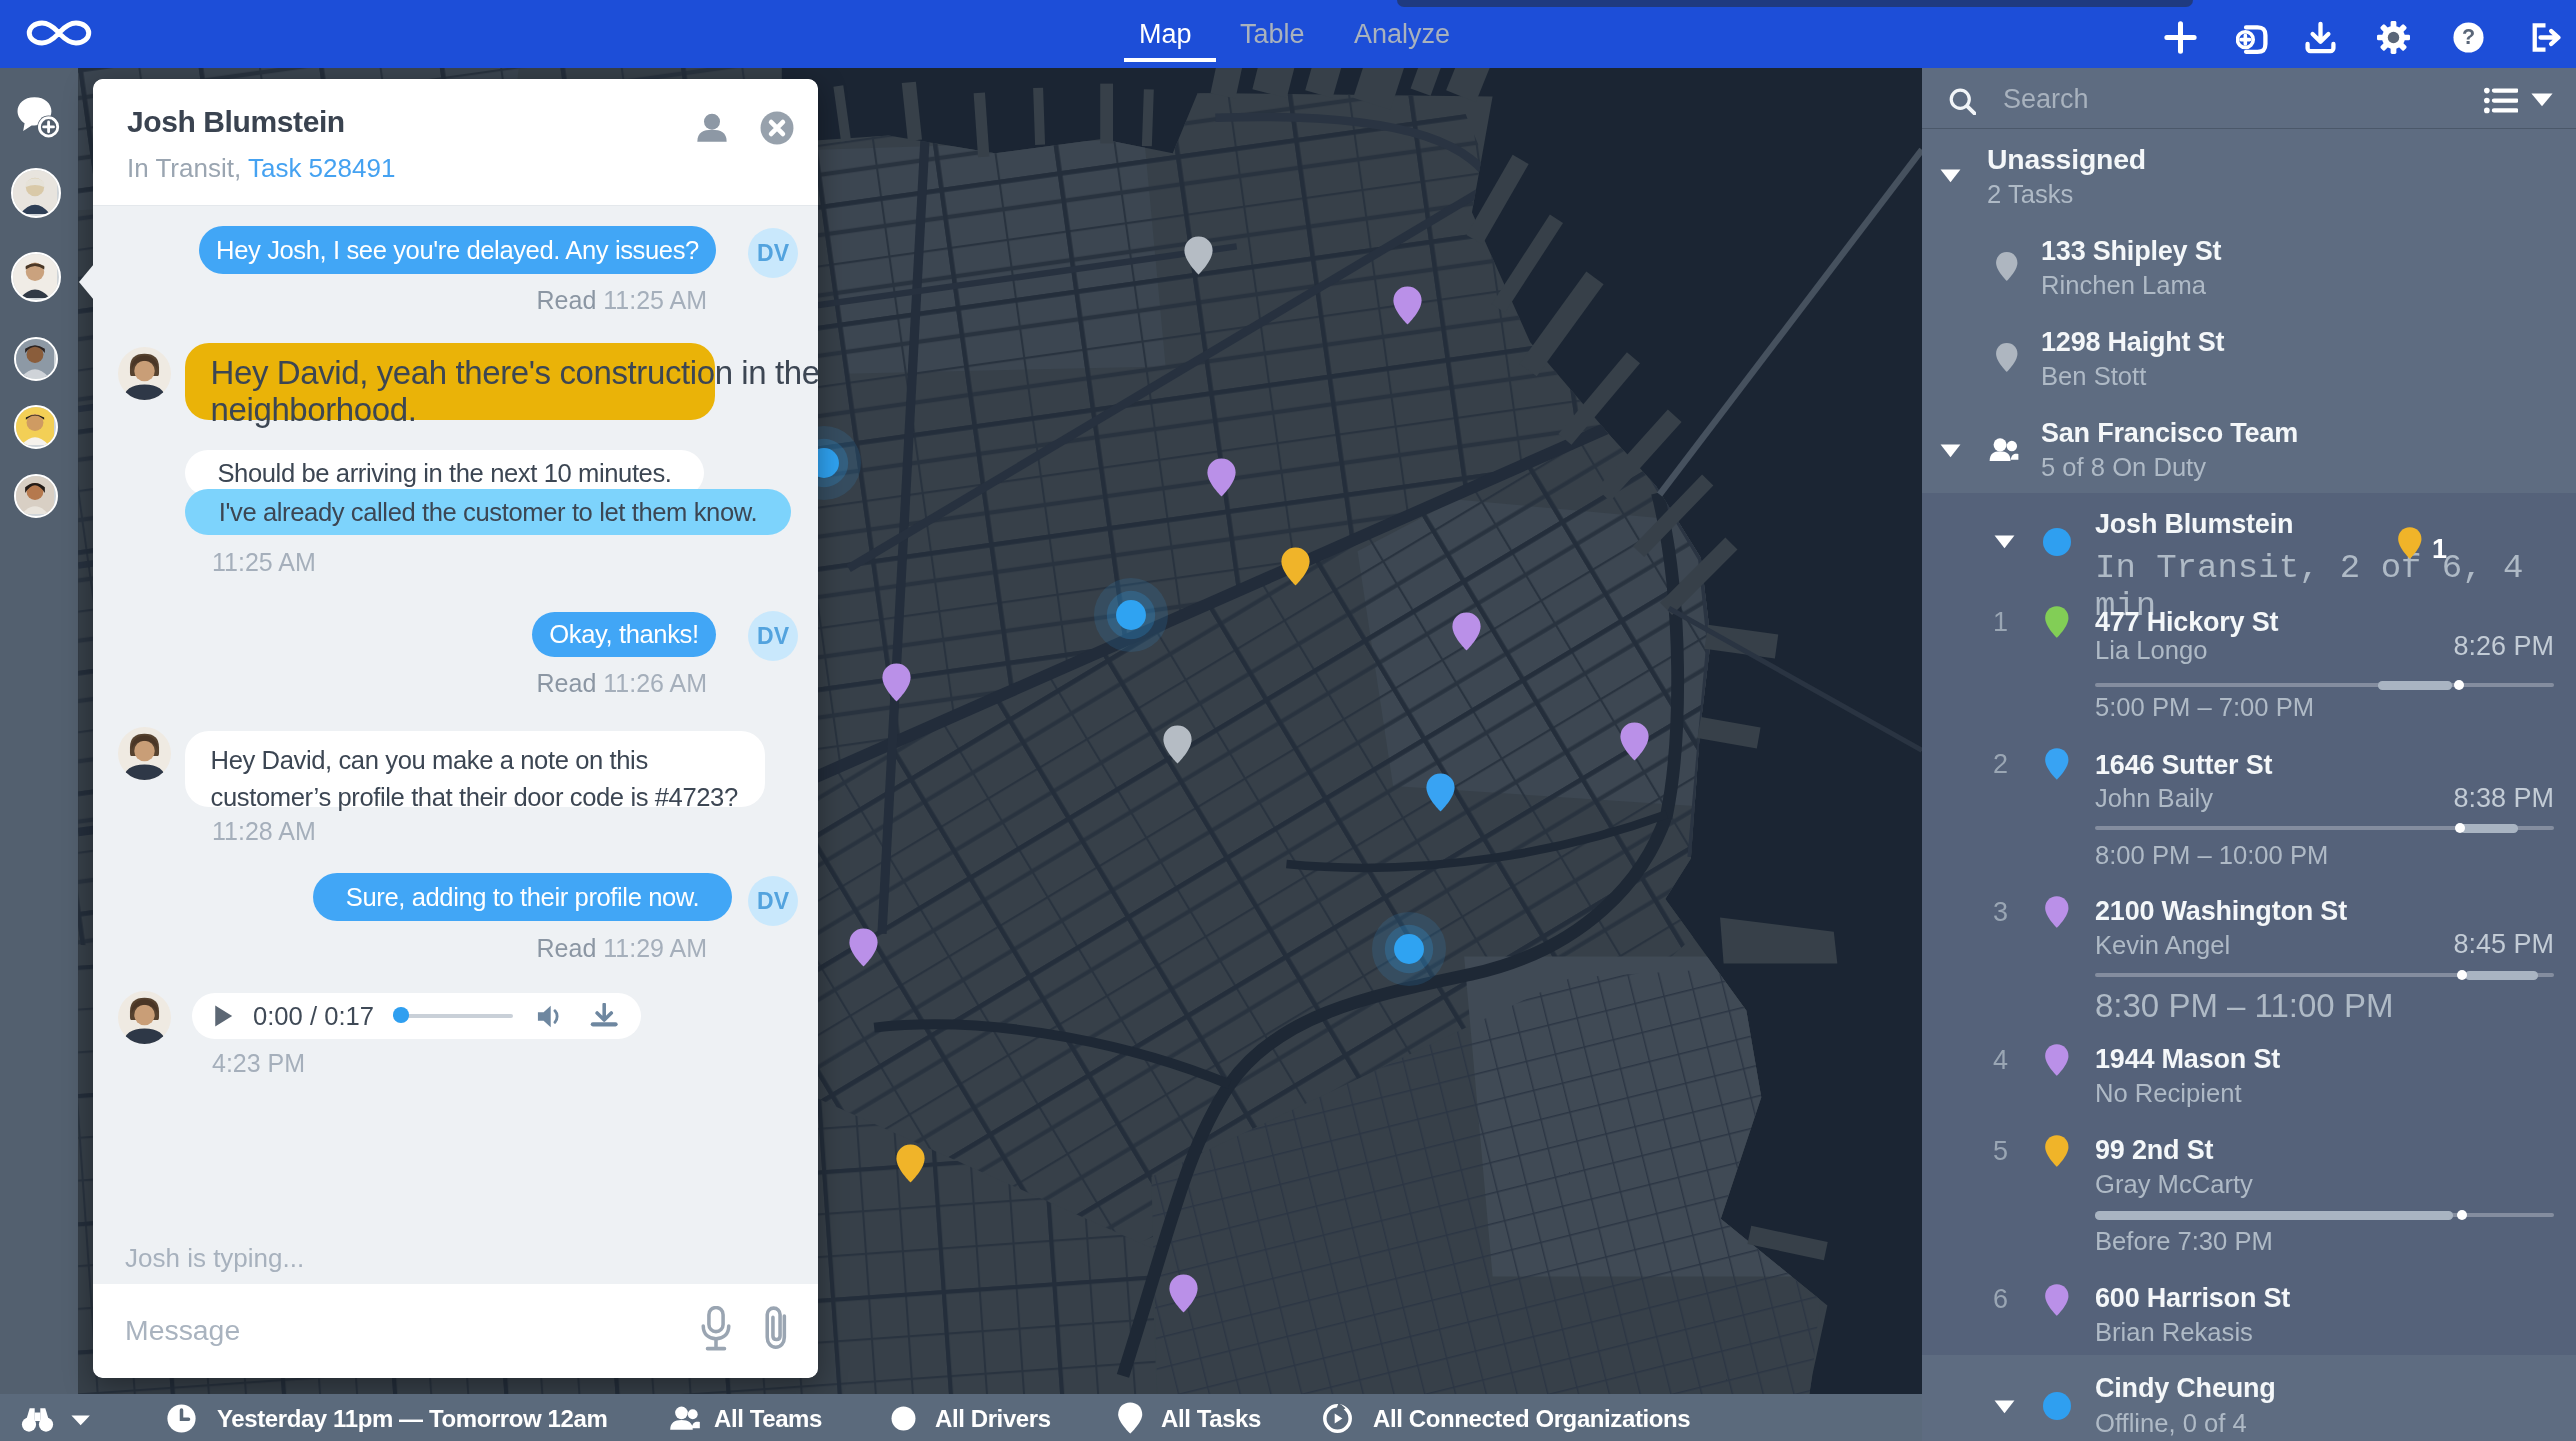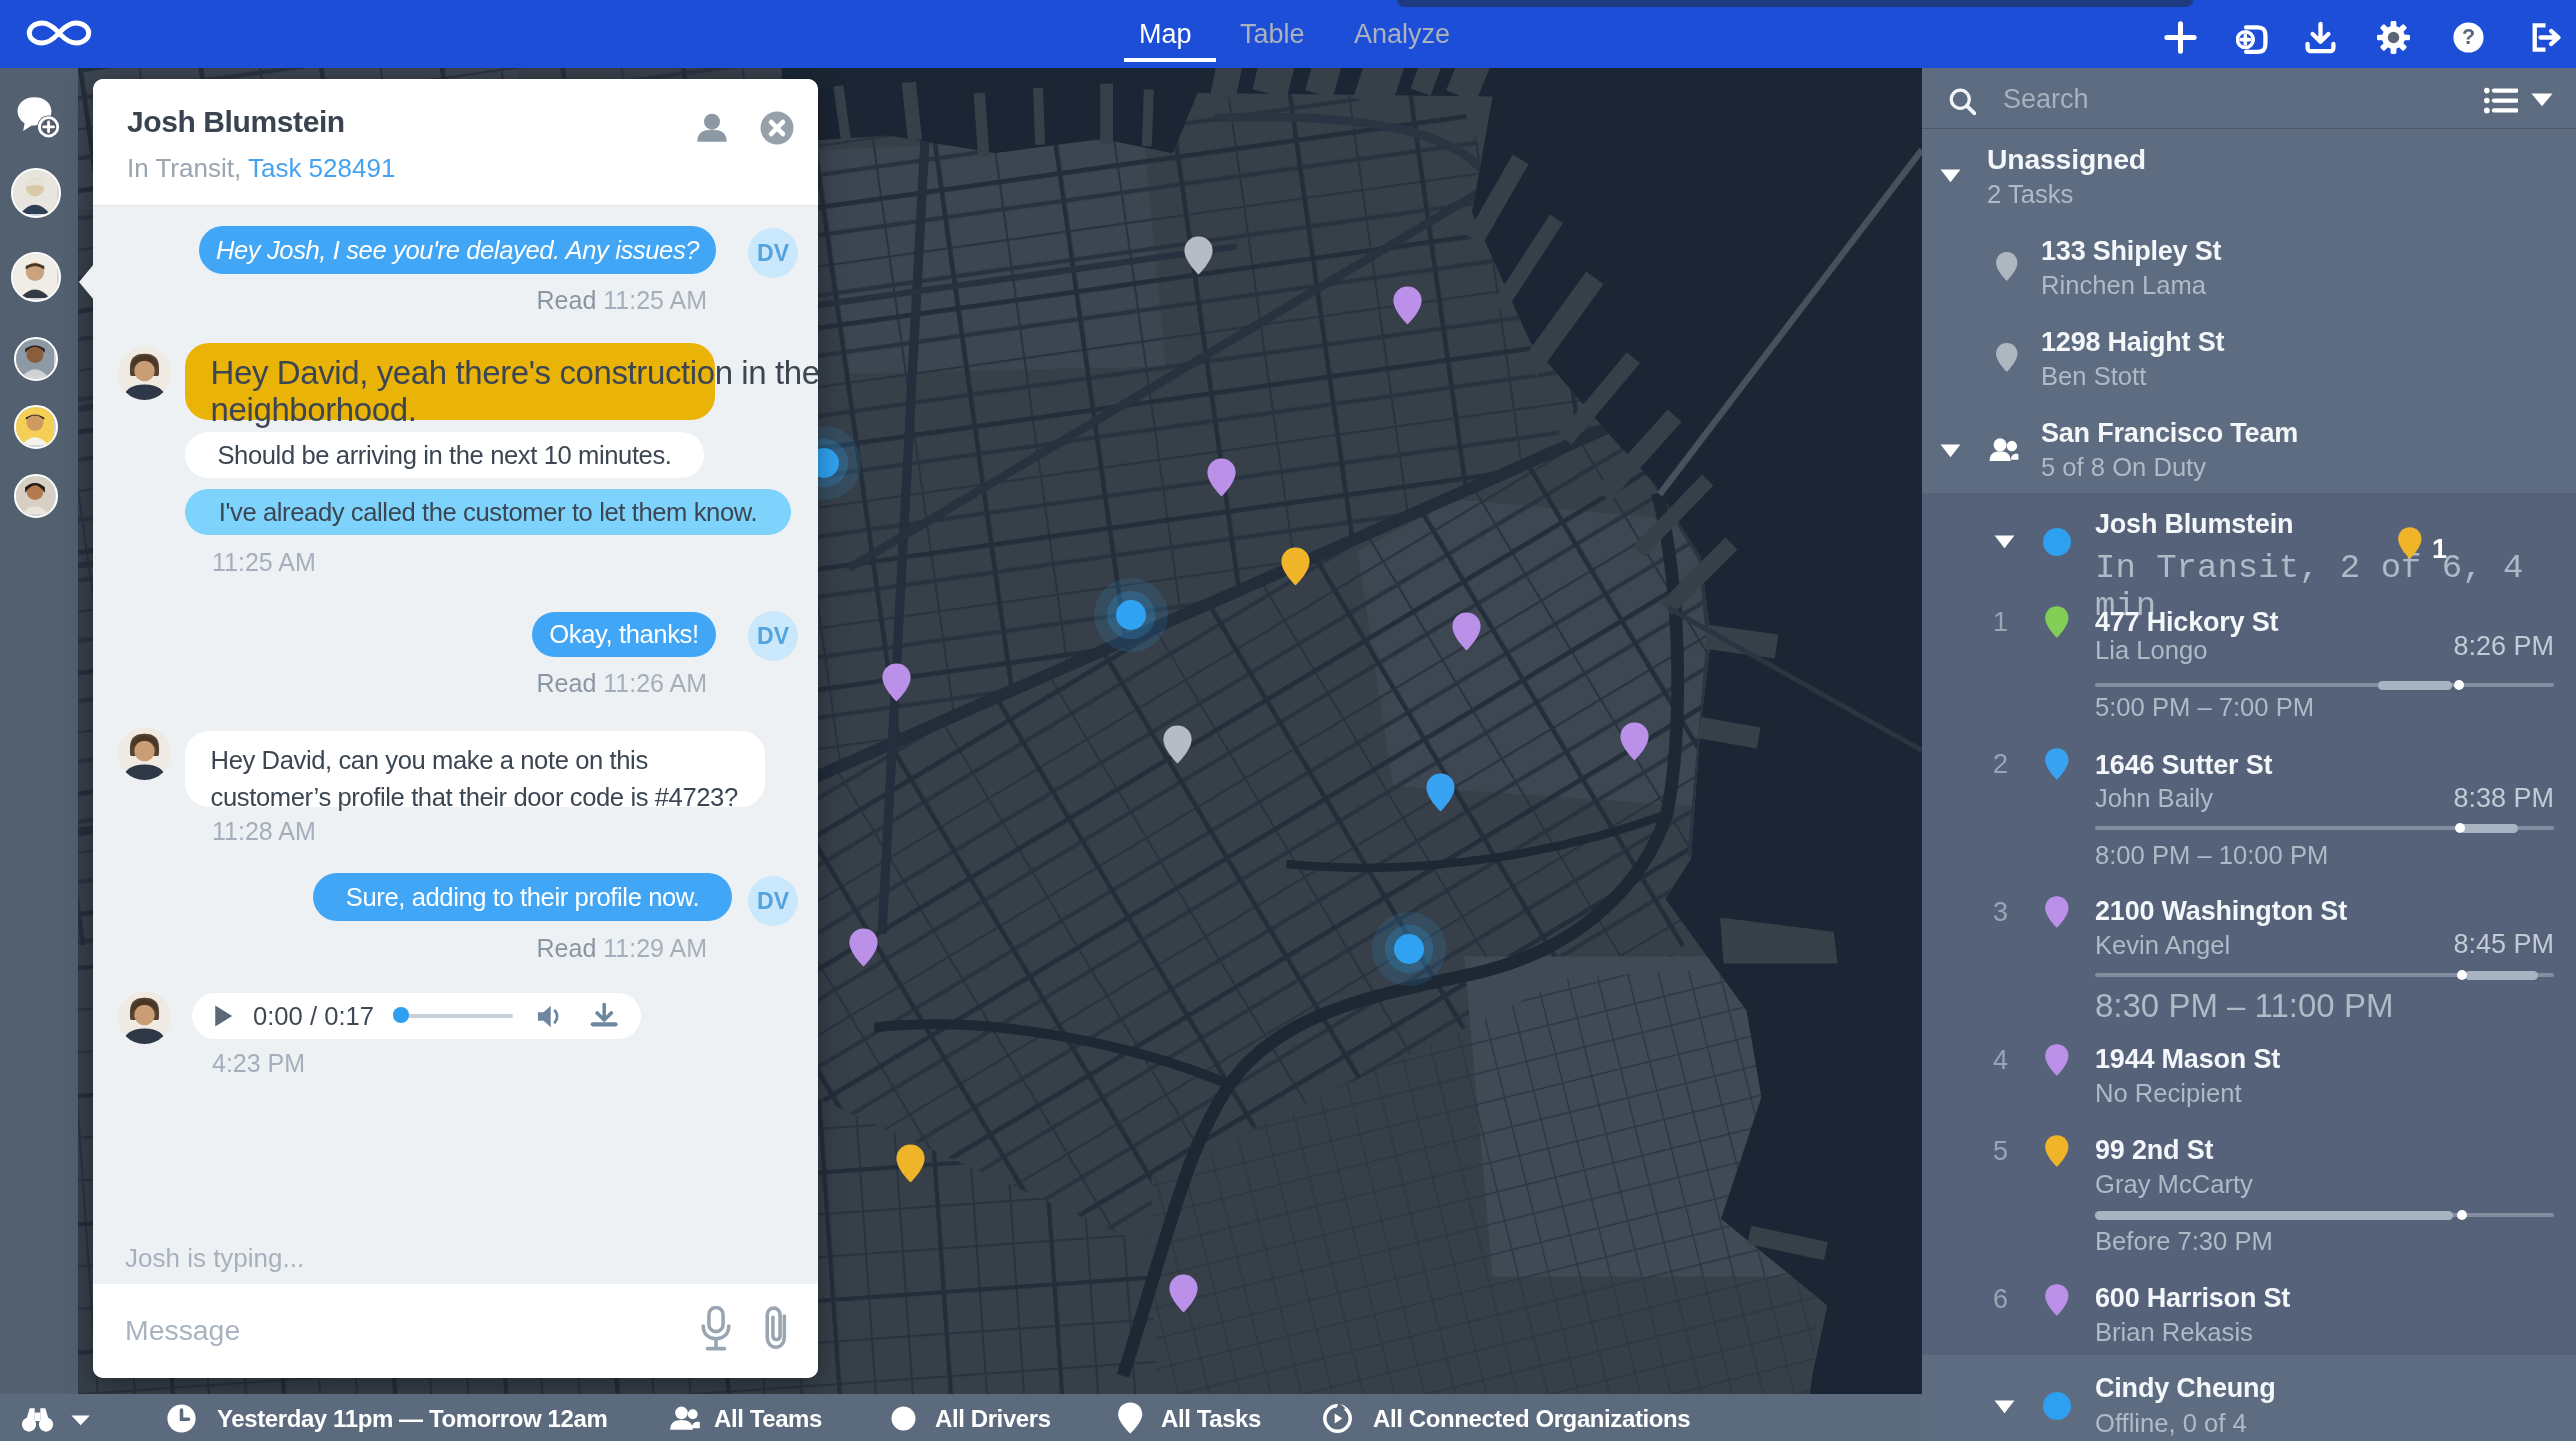--- a/index.html
+++ b/index.html
@@ -427,33 +427,33 @@
   <div class="abs" style="left:34px;top:74px;font-size:26px;color:#9AA5B1;">In Transit, <span style="color:#45A2F1;">Task 528491</span></div>
   <svg class="abs" style="left:599px;top:28.4px" width="40" height="40" viewBox="0 0 60 60">
       <circle cx="30" cy="22" r="12" fill="#8D98A5"></circle>
       <path d="M8 52 C8 38 17 34 30 34 C43 34 52 38 52 52 Z" fill="#8D98A5"></path>
     </svg>
   <svg class="abs" style="left:667px;top:32px" width="34" height="34" viewBox="0 0 64 64">
       <circle cx="32" cy="32" r="31" fill="#97A1AC"></circle>
       <path d="M21 21 L43 43 M43 21 L21 43" stroke="#fff" stroke-width="9" stroke-linecap="round"></path>
     </svg>
 
-  <div class="abs" style="left:106px;top:147px;width:517px;height:48px;background:#41A6F6;border-radius:24px;color:#fff;font-size:25.6px;letter-spacing:-0.4px;line-height:48px;text-align:center;white-space:nowrap;font-style:italic;">Hey Josh, I see you're delayed. Any issues?</div>
+  <div class="abs" style="left:106px;top:147px;width:517px;height:48px;background:#41A6F6;border-radius:24px;color:#fff;font-size:25.6px;letter-spacing:-0.4px;line-height:48px;text-align:center;white-space:nowrap;">Hey Josh, I see you're delayed. Any issues?</div>
   <div class="abs" style="left:655px;top:149px;width:50px;height:50px;border-radius:50%;background:#C9E8FC;color:#53A3DE;font-size:23px;font-weight:bold;text-align:center;line-height:50px;">DV</div>
   <div class="abs" style="right:111px;top:207px;font-size:25px;color:#A5AFBB;"><span style="color:#8B96A3;">Read</span> 11:25 AM</div>
 
   <div class="abs" style="left:25px;top:268px;width:53px;height:53px;border-radius:50%;overflow:hidden;"><svg width="53" height="53" viewBox="0 0 62 62">
         <rect width="62" height="62" fill="#EFEAE2"></rect>
         <path d="M14 24 Q14 8 31 8 Q48 8 48 24 L48 30 Q48 34 46 34 L16 34 Q14 34 14 30 Z" fill="#56422F"></path>
         <circle cx="31" cy="28" r="12" fill="#C99E77"></circle>
         <path d="M16 26 Q20 16 31 16 Q42 16 46 26 L46 20 Q42 10 31 10 Q20 10 16 20 Z" fill="#4A3626"></path>
         <path d="M6 62 Q8 44 31 44 Q54 44 56 62 Z" fill="#2E3847"></path>
       </svg></div>
   <div class="abs" style="left:92px;top:264px;width:530px;height:77px;background:#eab308;border-radius:24px;color:#3C4653;font-size:33px;letter-spacing:-0.4px;line-height:37px;padding:11.4px 0 0 25.6px;white-space:nowrap;">Hey David, yeah there's construction in the<br>neighborhood.</div>
-  <div class="abs" style="left:92px;top:353px;width:519px;height:46px;background:#fff;border-radius:23.5px;color:#3C4653;font-size:25.6px;letter-spacing:-0.4px;line-height:46px;text-align:center;white-space:nowrap;">Should be arriving in the next 10 minutes.</div>
+  <div class="abs" style="left:92px;top:371px;width:519px;height:46px;background:#fff;border-radius:23.5px;color:#3C4653;font-size:25.6px;letter-spacing:-0.4px;line-height:46px;text-align:center;white-space:nowrap;">Should be arriving in the next 10 minutes.</div>
   <div class="abs" style="left:92px;top:410px;width:606px;height:46px;background:#7dd3fc;border-radius:23.5px;color:#3C4653;font-size:25.6px;letter-spacing:-0.4px;line-height:46px;text-align:center;white-space:nowrap;">I've already called the customer to let them know.</div>
   <div class="abs" style="left:119px;top:469px;font-size:25px;color:#A5AFBB;">11:25 AM</div>
 
   <div class="abs" style="left:439px;top:533px;width:184px;height:45px;background:#41A6F6;border-radius:23px;color:#fff;font-size:25.6px;letter-spacing:-0.4px;line-height:45px;text-align:center;white-space:nowrap;">Okay, thanks!</div>
   <div class="abs" style="left:655px;top:532px;width:50px;height:50px;border-radius:50%;background:#C9E8FC;color:#53A3DE;font-size:23px;font-weight:bold;text-align:center;line-height:50px;">DV</div>
   <div class="abs" style="right:111px;top:590px;font-size:25px;color:#A5AFBB;"><span style="color:#8B96A3;">Read</span> 11:26 AM</div>
 
   <div class="abs" style="left:25px;top:648px;width:53px;height:53px;border-radius:50%;overflow:hidden;"><svg width="53" height="53" viewBox="0 0 62 62">
         <rect width="62" height="62" fill="#EFEAE2"></rect>
         <path d="M14 24 Q14 8 31 8 Q48 8 48 24 L48 30 Q48 34 46 34 L16 34 Q14 34 14 30 Z" fill="#56422F"></path>

